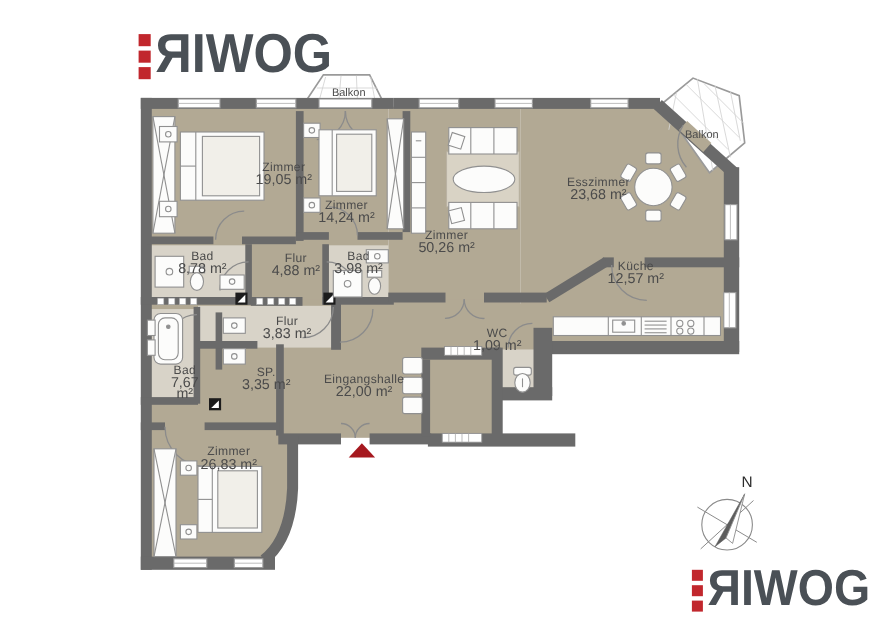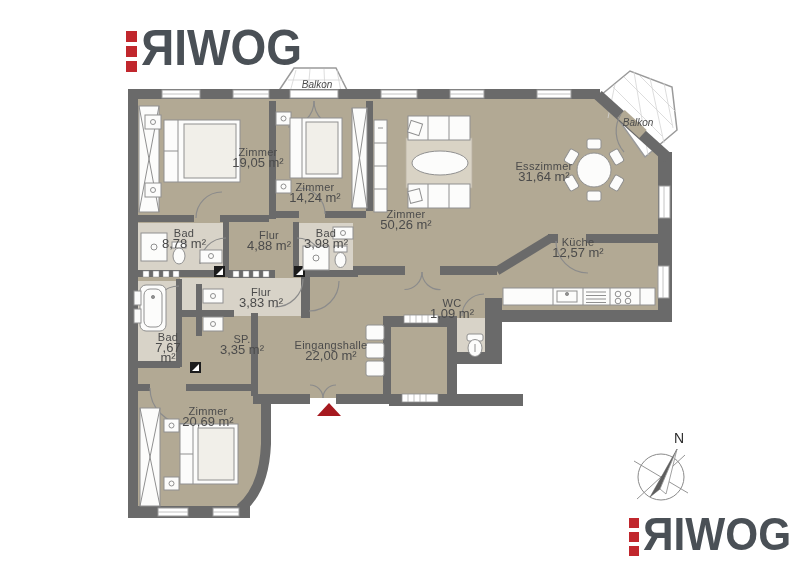--- a/index.html
+++ b/index.html
@@ -19,21 +19,21 @@
   .logo.bottom .dot{width:10px;height:10px;}
   .logo.bottom .dots{margin-top:6px;}
 
   
   .room-label{position:absolute;transform:translateX(-50%);text-align:center;
               color:#4b4b4b;white-space:nowrap;}
   .room-label .nm{display:block;font-size:11px;line-height:12px;letter-spacing:.3px;}
   .room-label .ar{display:block;font-size:13px;line-height:10px;}
   .room-label.narrow{white-space:normal;width:34px;}
   .plain-label{position:absolute;transform:translateX(-50%);color:#4b4b4b;
-               font-size:10px;line-height:11px;font-style:italic;}
+               font-size:10px;line-height:11px;}
   .north-label{position:absolute;color:#2d2d2d;font-size:14px;line-height:14px;}
 </style>
 </head>
 <body>
 
 <div class="stage">
 
 <svg width="800" height="566" viewBox="0 0 800 566">
 
   <g fill="#b2a994" stroke="none">
@@ -360,21 +360,21 @@
 <div class="room-label" style="left:315px;top:181px">
   <span class="nm">Zimmer</span>
   <span class="ar">14,24 m²</span>
 </div>
 <div class="room-label" style="left:406px;top:208px">
   <span class="nm">Zimmer</span>
   <span class="ar">50,26 m²</span>
 </div>
 <div class="room-label" style="left:544px;top:160px">
   <span class="nm">Esszimmer</span>
-  <span class="ar">31,64 m²</span>
+  <span class="ar">23,68 m²</span>
 </div>
 <div class="room-label" style="left:578px;top:236px">
   <span class="nm">Küche</span>
   <span class="ar">12,57 m²</span>
 </div>
 <div class="room-label" style="left:184px;top:227px">
   <span class="nm">Bad</span>
   <span class="ar">8,78 m²</span>
 </div>
 <div class="room-label" style="left:269px;top:229px">
@@ -400,21 +400,21 @@
 <div class="room-label" style="left:242px;top:333px">
   <span class="nm">SP.</span>
   <span class="ar">3,35 m²</span>
 </div>
 <div class="room-label" style="left:331px;top:339px">
   <span class="nm">Eingangshalle</span>
   <span class="ar">22,00 m²</span>
 </div>
 <div class="room-label" style="left:208px;top:405px">
   <span class="nm">Zimmer</span>
-  <span class="ar">20,69 m²</span>
+  <span class="ar">26,83 m²</span>
 </div>
 
 <div class="plain-label" style="left:317px;top:79px">Balkon</div>
 <div class="plain-label" style="left:638px;top:117px">Balkon</div>
 <div class="north-label" style="left:674px;top:431px">N</div>
 
 <div class="logo top" style="left:126px;top:24px">
   <div class="dots">
     <div class="dot"></div>
     <div class="dot"></div>

